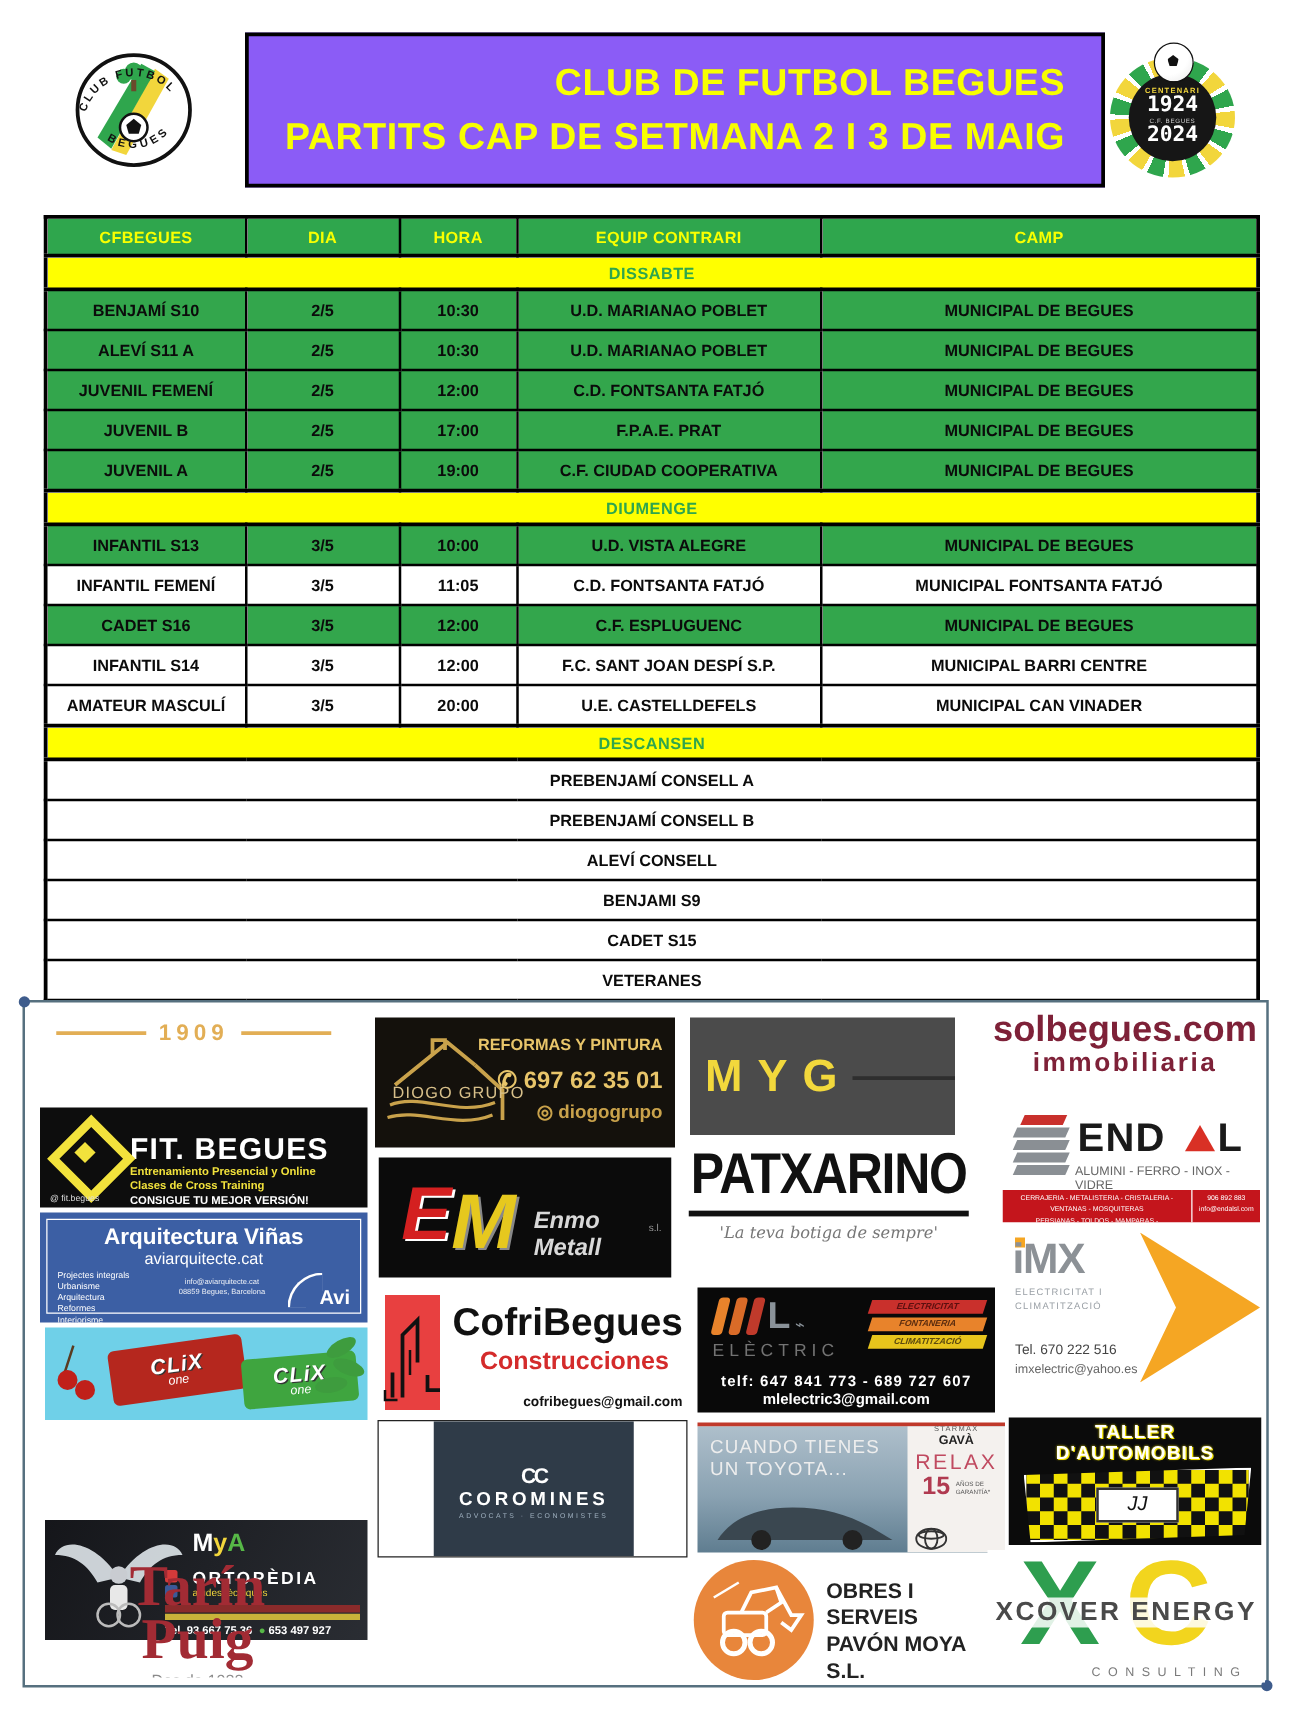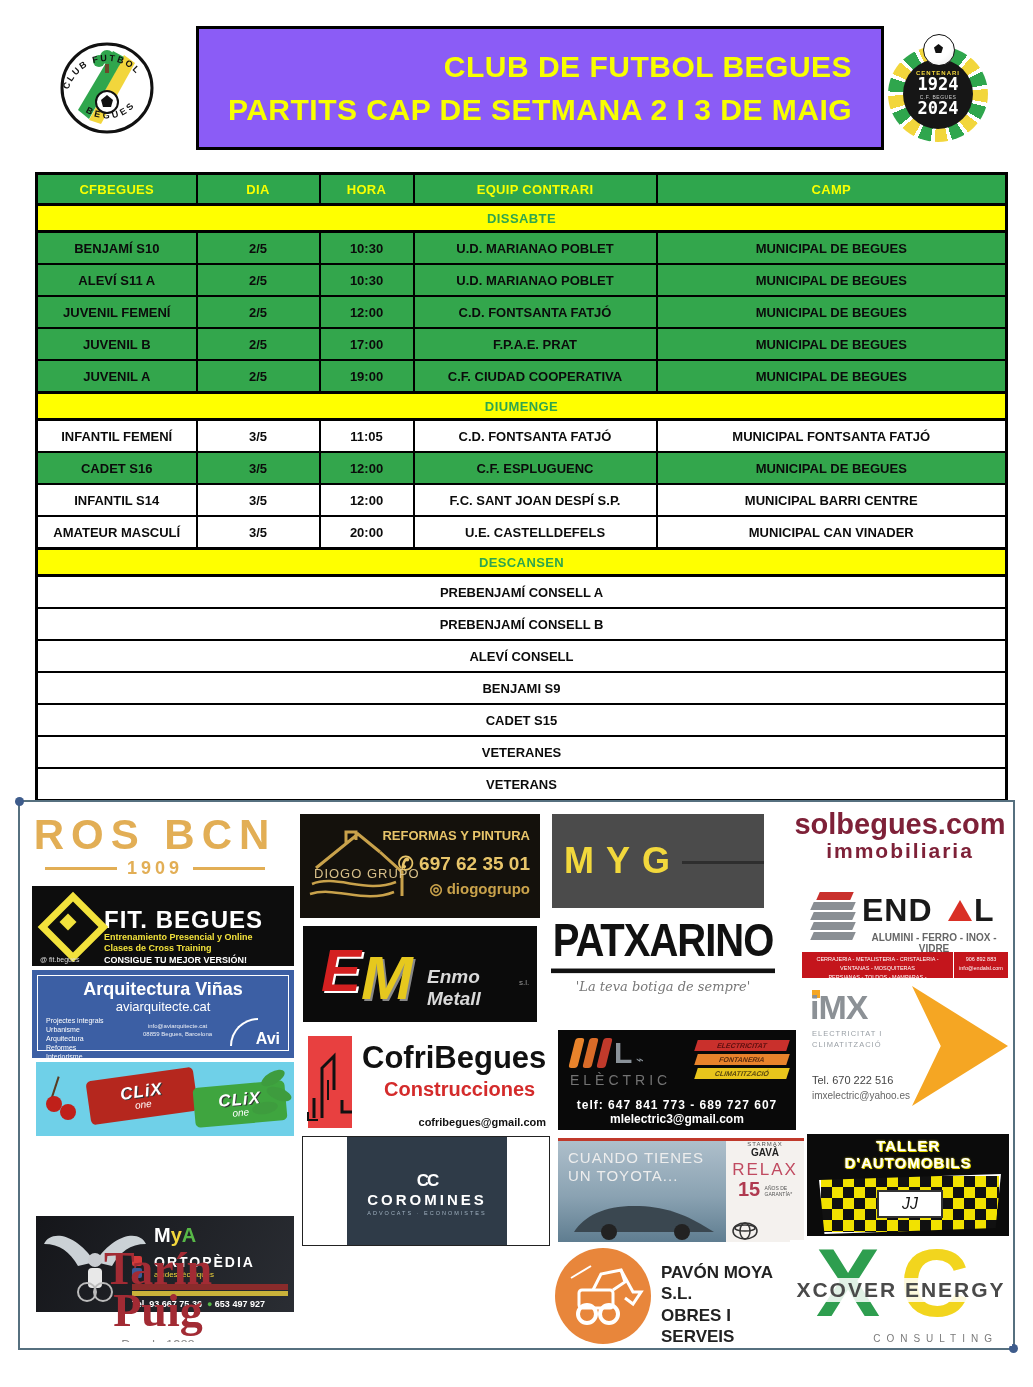--- a/index.html
+++ b/index.html
@@ -189,21 +189,21 @@
   .sol .l1{font-size:29px;font-weight:bold;letter-spacing:0;line-height:1;}
   .sol .l2{font-size:21px;font-weight:bold;letter-spacing:2px;}
   
   .end{left:782px;top:82px;width:206px;height:94px;background:#fff;}
   .end .slat{position:absolute;left:10px;width:42px;height:8px;background:#8a8f94;transform:skewX(-24deg);}
   .end .s0{top:8px;background:#C9302C;width:34px;left:16px;}
   .end .s1{top:18px}.end .s2{top:28px}.end .s3{top:38px}.end .s4{top:48px}
   .end .nm{position:absolute;left:60px;top:8px;font-size:32px;font-weight:bold;color:#1a1a1a;letter-spacing:1px;}
   .end .tri{position:absolute;left:146px;top:16px;width:0;height:0;border-left:12px solid transparent;border-right:12px solid transparent;border-bottom:21px solid #D93025;}
   .end .nm2{position:absolute;left:172px;top:8px;font-size:32px;font-weight:bold;color:#1a1a1a;}
-  .end .sub{position:absolute;left:58px;top:48px;font-size:10px;font-weight:bold;color:#666;text-align:center;}
+  .end .sub{position:absolute;left:58px;top:48px;font-size:10px;font-weight:normal;color:#666;}
   .end .band{position:absolute;left:0;bottom:0;width:100%;height:26px;background:#C4151C;color:#fff;display:flex;}
   .end .bl{flex:1;font-size:5.5px;line-height:1.6;padding:3px 4px;text-align:center;}
   .end .br2{flex:0 0 48px;border-left:1px solid #fff;font-size:5.5px;line-height:1.6;padding:3px 3px;text-align:center;}
   
   .imx{left:780px;top:180px;width:208px;height:142px;background:#fff;}
   .imx .arrow{position:absolute;right:0px;top:4px;width:96px;height:120px;background:#F5A623;clip-path:polygon(0 0,100% 50%,0 100%,30% 50%);}
   .imx .brand{position:absolute;left:10px;top:6px;font-size:34px;font-weight:bold;color:#8C9196;letter-spacing:-1px;}
   .imx .idot{position:absolute;left:12px;top:8px;width:8px;height:8px;background:#F5A623;}
   .imx .sub{position:absolute;left:12px;top:46px;font-size:7.5px;color:#9aa0a6;letter-spacing:1px;line-height:1.5;}
   .imx .tel{position:absolute;left:12px;top:92px;font-size:11px;color:#444;}
@@ -318,20 +318,27 @@
       <tr class="match-row home">
         <td>JUVENIL A</td>
         <td>2/5</td>
         <td>19:00</td>
         <td>C.F. CIUDAD COOPERATIVA</td>
         <td>MUNICIPAL DE BEGUES</td>
       </tr>
       <tr class="section-row">
         <td colspan="5">DIUMENGE</td>
       </tr>
+      <tr class="match-row home">
+        <td>INFANTIL S13</td>
+        <td>3/5</td>
+        <td>10:00</td>
+        <td>U.D. VISTA ALEGRE</td>
+        <td>MUNICIPAL DE BEGUES</td>
+      </tr>
       <tr class="match-row away">
         <td>INFANTIL FEMENÍ</td>
         <td>3/5</td>
         <td>11:05</td>
         <td>C.D. FONTSANTA FATJÓ</td>
         <td>MUNICIPAL FONTSANTA FATJÓ</td>
       </tr>
       <tr class="match-row home">
         <td>CADET S16</td>
         <td>3/5</td>
@@ -378,21 +385,20 @@
         <td colspan="5">VETERANS</td>
       </tr>
     </tbody>
 </table>
 
 <div class="sponsors">
   <div class="dot tl"></div>
   <div class="dot br"></div>
 
   <div class="card ros">
-    <div class="big">ROS BCN</div>
     <div class="yearline">
         <i></i>
         <span class="yr">1909</span>
         <i></i>
       </div>
   </div>
 
   <div class="card fit">
     <div class="dico">
       <div class="dia1"></div>
@@ -562,22 +568,22 @@
       <svg width="96" height="96" viewBox="0 0 96 96">
         <rect x="24" y="42" width="34" height="18" rx="3" fill="none" stroke="#fff" stroke-width="3"></rect>
         <path d="M38,42 L46,26 L66,22 L70,34 L58,42" fill="none" stroke="#fff" stroke-width="3"></path>
         <path d="M66,22 L78,44 L86,44 L78,56 L70,50" fill="none" stroke="#fff" stroke-width="3"></path>
         <circle cx="32" cy="66" r="9" fill="none" stroke="#fff" stroke-width="4"></circle>
         <circle cx="54" cy="66" r="9" fill="none" stroke="#fff" stroke-width="4"></circle>
         <path d="M16,30 L36,18" stroke="#fff" stroke-width="2"></path>
       </svg>
     </div>
     <div class="tx">
+      <div class="l1">OBRES I SERVEIS</div>
       <div class="l1">PAVÓN MOYA S.L.</div>
-      <div class="l1">OBRES I SERVEIS</div>
 
     </div>
   </div>
 
   <div class="card sol">
     <div class="l1">solbegues.com</div>
     <div class="l2">immobiliaria</div>
   </div>
 
   <div class="card end">

